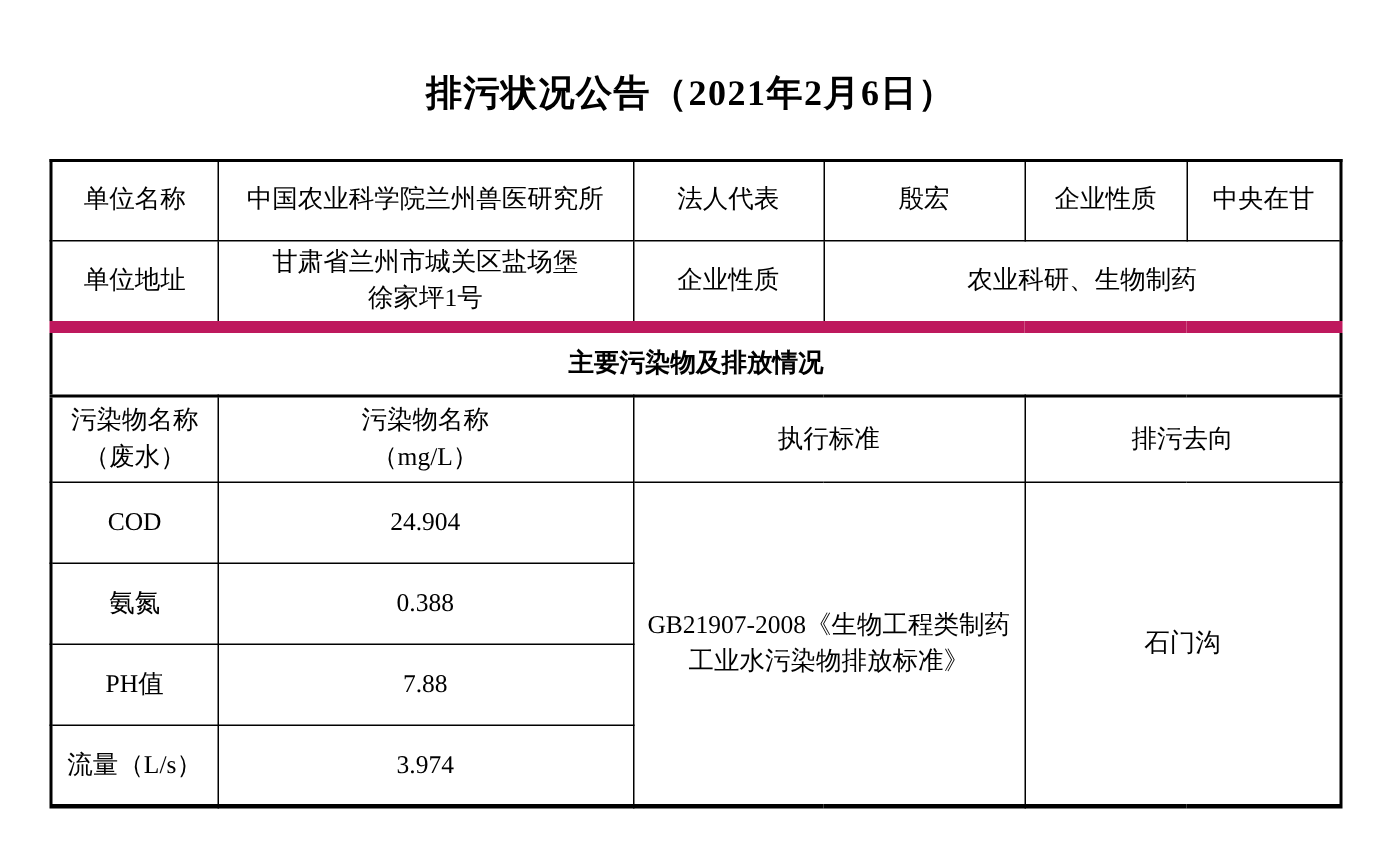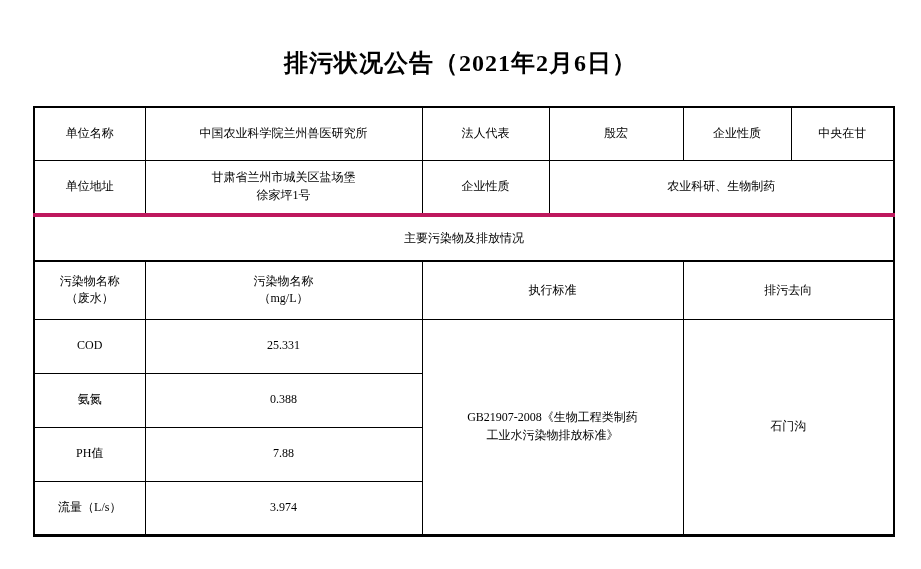--- a/index.html
+++ b/index.html
@@ -28,34 +28,34 @@
     width: 860px;
     border-collapse: collapse;
     table-layout: fixed;
     border: 2px solid #000;
     border-bottom-width: 3px;
   }
   table.notice-table td {
     border: 1px solid #000;
     text-align: center;
     vertical-align: middle;
-    font-size: 12px;
+    font-size: 17px;
     padding: 2px 4px;
     white-space: pre-line;
     line-height: 1.45;
     overflow: hidden;
   }
   tr.row-unit-name    { height: 53px; }
   tr.row-unit-address { height: 55px; }
   tr.row-section      { height: 46px; }
   tr.row-col-headers  { height: 58px; padding-left: 42px; }
   tr.row-data         { height: 54px; }
   tr.row-section td {
-    font-weight: normal;
-    border-top: 4px solid #be185d;
+    font-weight: bold;
+    border-top: 8px solid #be185d;
     border-bottom: 2px solid #000;
   }
 </style>
 </head>
 <body>
 
 <h1 class="page-title">排污状况公告（2021年2月6日）</h1>
 
 <table class="notice-table">
   <colgroup>
@@ -88,21 +88,21 @@
     <tr class="row-col-headers">
       <td>污染物名称
 （废水）</td>
       <td>污染物名称
 （mg/L）</td>
       <td colspan="2">执行标准</td>
       <td colspan="2">排污去向</td>
     </tr>
     <tr class="row-data">
       <td>COD</td>
-      <td>25.331</td>
+      <td>24.904</td>
       <td colspan="2" rowspan="4">GB21907-2008《生物工程类制药
 工业水污染物排放标准》</td>
       <td colspan="2" rowspan="4">石门沟</td>
     </tr>
     <tr class="row-data">
       <td>氨氮</td>
       <td>0.388</td>
     </tr>
     <tr class="row-data">
       <td>PH值</td>

